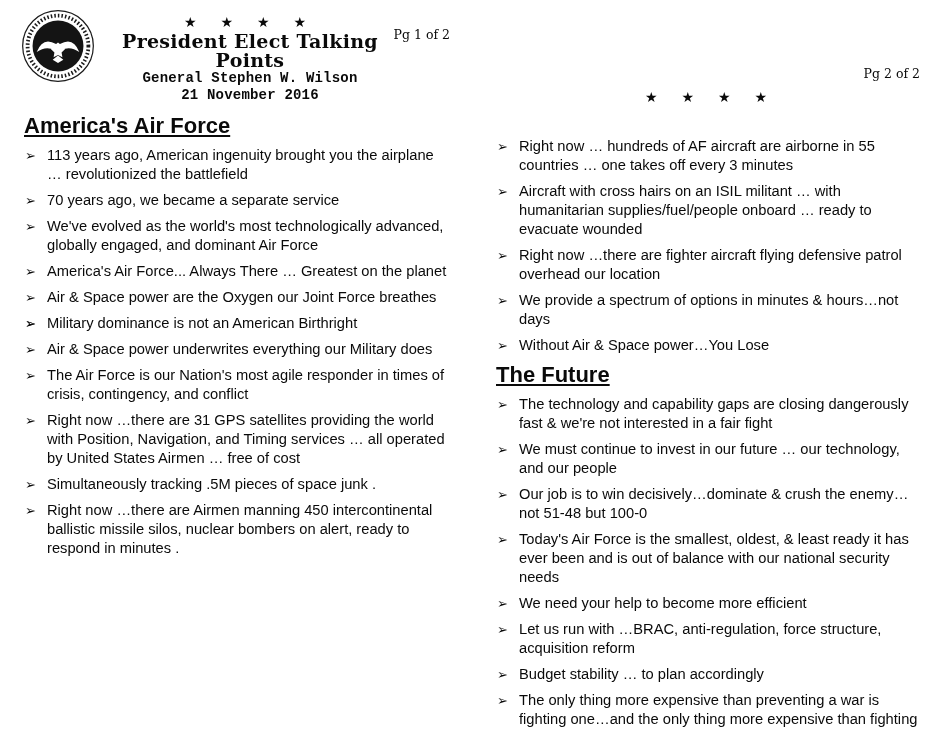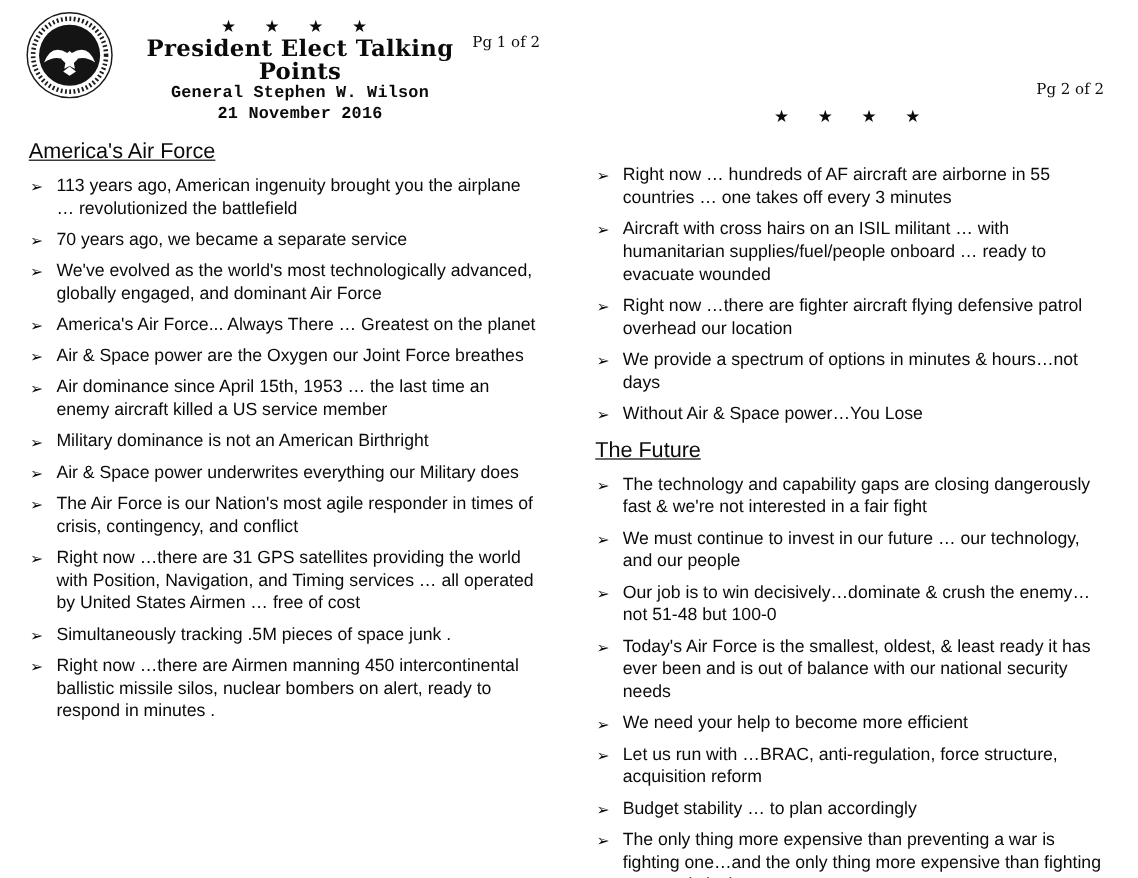--- a/index.html
+++ b/index.html
@@ -31,21 +31,21 @@
   }
   #page1 .pg-label{right:24px;top:28px;margin-left:36px;}
   #page2 .pg-label{right:28px;top:20px;}
   #page2 .star-row{position:absolute;left:0;top:42px;width:100%;text-align:center;}
 
   
   .content{position:absolute;}
   #page1 .content{left:24px;top:116px;width:424px;}
   #page2 .content{left:22px;top:90px;width:432px;}
   .section-heading{
-    font-size:18px;font-weight:normal;text-decoration:underline;
+    font-size:22px;font-weight:bold;text-decoration:underline;
     margin:0 0 10px 0;line-height:20px;
   }
   #page2 .section-heading{margin:10px 0 10px 0;}
   ul.tp-list{list-style:none;margin:0;padding:0;}
   ul.tp-list li{
     position:relative;padding-left:23px;margin-bottom:7px;
     font-size:14.7px;line-height:19px;
   }
   ul.tp-list .marker{
     position:absolute;left:1px;top:1px;font-size:13px;line-height:18px;
@@ -78,21 +78,21 @@
   <div class="pg-label">Pg 1 of 2</div>
 
   <div class="content">
     <h2 class="section-heading">America's Air Force</h2>
     <ul class="tp-list">
         <li><span class="marker">➢</span><span>113 years ago, American ingenuity brought you the airplane … revolutionized the battlefield</span></li>
         <li><span class="marker">➢</span><span>70 years ago, we became a separate service</span></li>
         <li><span class="marker">➢</span><span>We've evolved as the world's most technologically advanced, globally engaged, and dominant Air Force</span></li>
         <li><span class="marker">➢</span><span>America's Air Force... Always There … Greatest on the planet</span></li>
         <li><span class="marker">➢</span><span>Air &amp; Space power are the Oxygen our Joint Force breathes</span></li>
-        <li><span class="marker">➢</span><span>Air dominance since April 15th, 1953 … the last time an enemy aircraft killed a US service member</span></li>
+        <li><span class="marker">➢</span></li>
         <li><span class="marker">➢</span><span>Military dominance is </span><span class="b">not</span><span> an American Birthright</span></li>
         <li><span class="marker">➢</span><span>Air &amp; Space power underwrites everything our Military does</span></li>
         <li><span class="marker">➢</span><span>The Air Force is our Nation's most agile responder in times of crisis, contingency, and conflict</span></li>
         <li><span class="marker">➢</span><span>Right now …there are 31 GPS satellites providing the </span><span class="b">world</span><span> with Position, Navigation, and Timing services … all operated by United States Airmen … free of cost</span></li>
         <li><span class="marker">➢</span><span>Simultaneously tracking .5M pieces of space junk .</span></li>
         <li><span class="marker">➢</span><span>Right now …there are Airmen manning 450 intercontinental ballistic missile silos, nuclear bombers on alert, ready to respond in minutes .</span></li>
       </ul>
   </div>
 </div>
 

